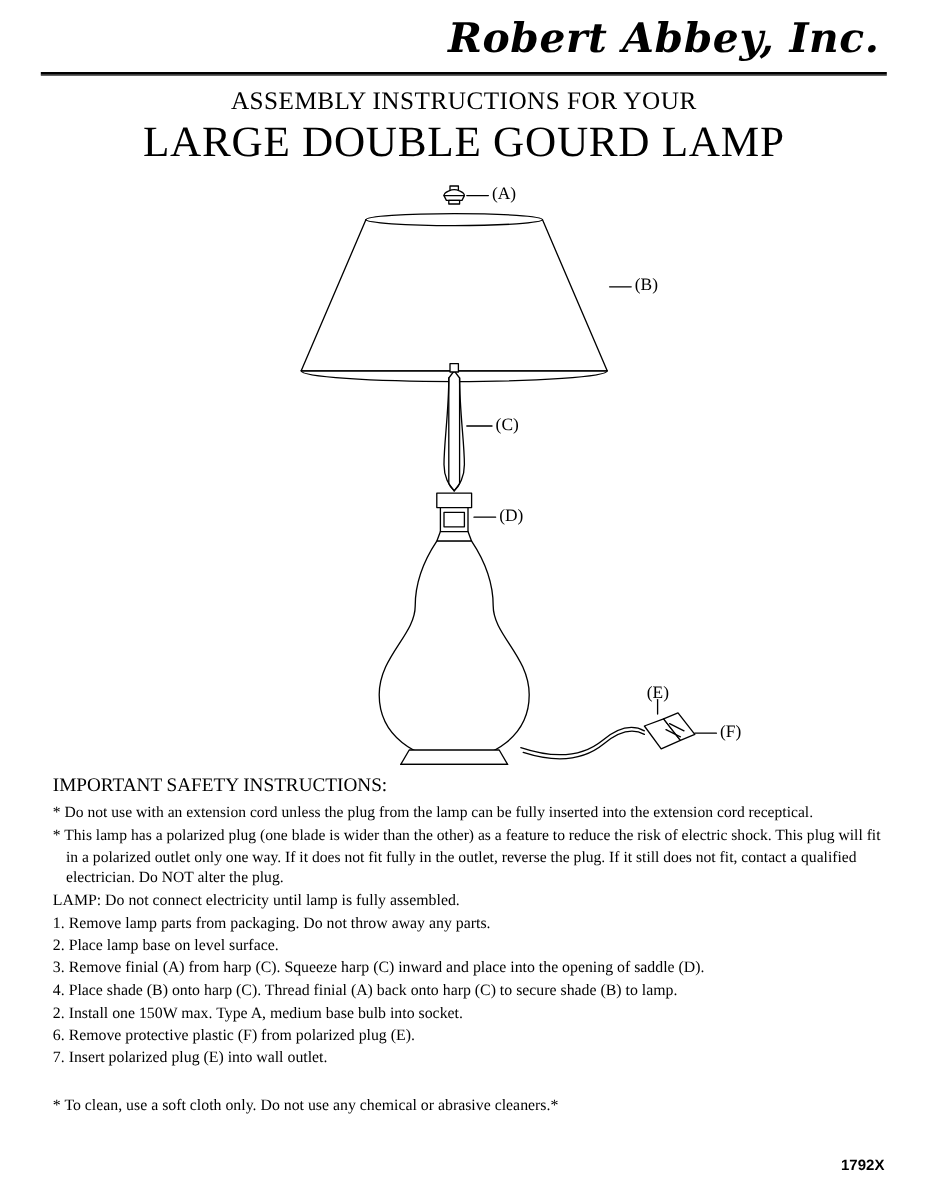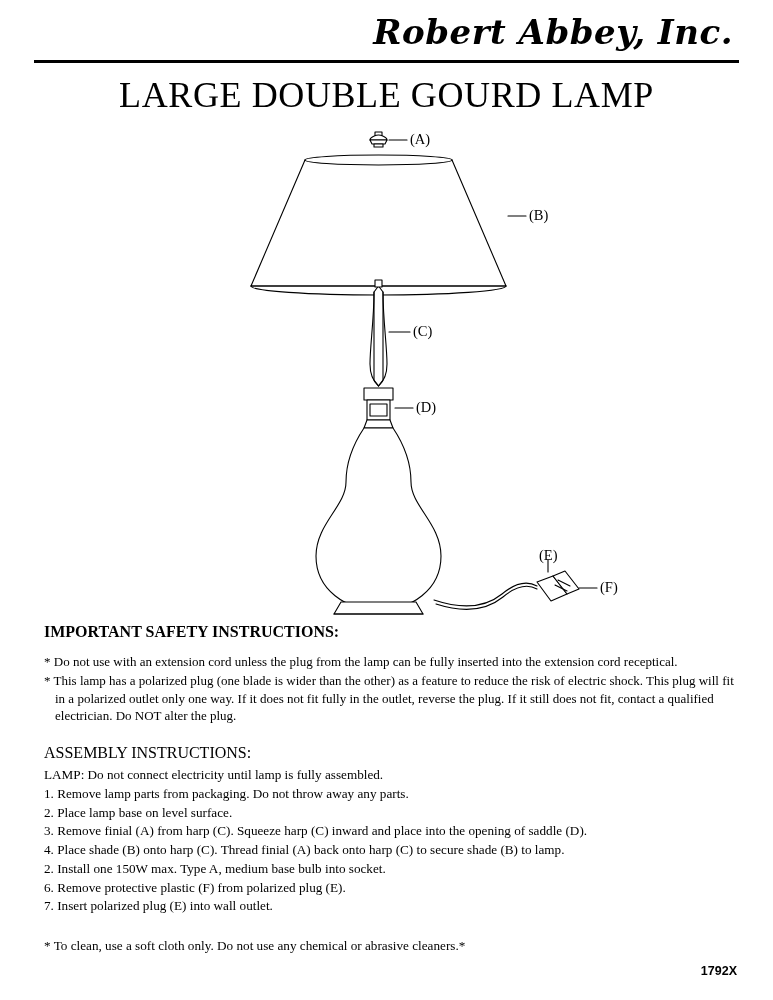--- a/index.html
+++ b/index.html
@@ -61,21 +61,21 @@
   .title-1 {
     text-align: center;
     font-size: 21px;
     letter-spacing: 0.4px;
     margin-top: 10px;
   }
   .title-2 {
     text-align: center;
     font-size: 36px;
     letter-spacing: 0.6px;
-    margin-top: 12px;
+    margin-top: 0;
   }
 
   
   .diagram {
     position: relative;
     height: 495px;
     margin-top: 4px;
   }
   .diagram svg {
     position: absolute;
@@ -85,23 +85,22 @@
   .callout {
     position: absolute;
     font-size: 14.5px;
     font-family: "Liberation Serif", serif;
   }
 
   
   .section-head {
     font-size: 16px;
     margin-top: 8px;
-    margin-bottom: 12px;
-    padding-left: 10px;
-    font-weight: bold;
+    margin-bottom: 4px;
+    padding-left: 10px;
   }
   .safety-list {
     font-size: 13px;
     line-height: 1.33;
     padding-left: 10px;
   }
   .safety-item {
     margin-bottom: 2px;
     text-indent: 0;
   }
@@ -141,20 +140,21 @@
 </head>
 <body>
 
 <div class="page">
 
   <div class="brand-wrap">
     <div class="brand">Robert Abbey, Inc.</div>
     <div class="brand-rule"></div>
   </div>
 
+  <div class="title-1">ASSEMBLY INSTRUCTIONS FOR YOUR</div>
   <div class="title-2">LARGE DOUBLE GOURD LAMP</div>
 
   <div class="diagram">
     <svg width="705" height="495" viewBox="0 0 705 495">
       <g fill="none" stroke="#000" stroke-width="1.1" stroke-linejoin="round" stroke-linecap="round">
 
         <g>
           <path d="M341 16 L348 16 L348 12 L341 12 Z" fill="#fff"></path>
           <path d="M336 20 C336 16.5 343 15 344.5 15 C346 15 353 16.5 353 20 Z" fill="#fff"></path>
           <path d="M336 20 L353 20 L351 24 L338 24 Z" fill="#fff"></path>
@@ -225,21 +225,20 @@
   <div class="section-head">IMPORTANT SAFETY INSTRUCTIONS:</div>
   <div class="safety-list">
     <div class="safety-item">
         <span class="hang">* Do not use with an extension cord unless the plug from the lamp can be fully inserted into the extension cord receptical.</span>
       </div>
     <div class="safety-item">
         <span class="hang">* This lamp has a polarized plug (one blade is wider than the other) as a feature to reduce the risk of electric shock. This plug will fit in a polarized outlet only one way. If it does not fit fully in the outlet, reverse the plug. If it still does not fit, contact a qualified electrician. Do NOT alter the plug.</span>
       </div>
   </div>
 
-  <div class="assembly-head">ASSEMBLY INSTRUCTIONS:</div>
   <div class="assembly-list">
     <div>LAMP: Do not connect electricity until lamp is fully assembled.</div>
     <div>1. Remove lamp parts from packaging. Do not throw away any parts.</div>
     <div>2. Place lamp base on level surface.</div>
     <div>3. Remove finial (A) from harp (C). Squeeze harp (C) inward and place into the opening of saddle (D).</div>
     <div>4. Place shade (B) onto harp (C). Thread finial (A) back onto harp (C) to secure shade (B) to lamp.</div>
     <div>2. Install one 150W max. Type A, medium base bulb into socket.</div>
     <div>6. Remove protective plastic (F) from polarized plug (E).</div>
     <div>7. Insert polarized plug (E) into wall outlet.</div>
   </div>

